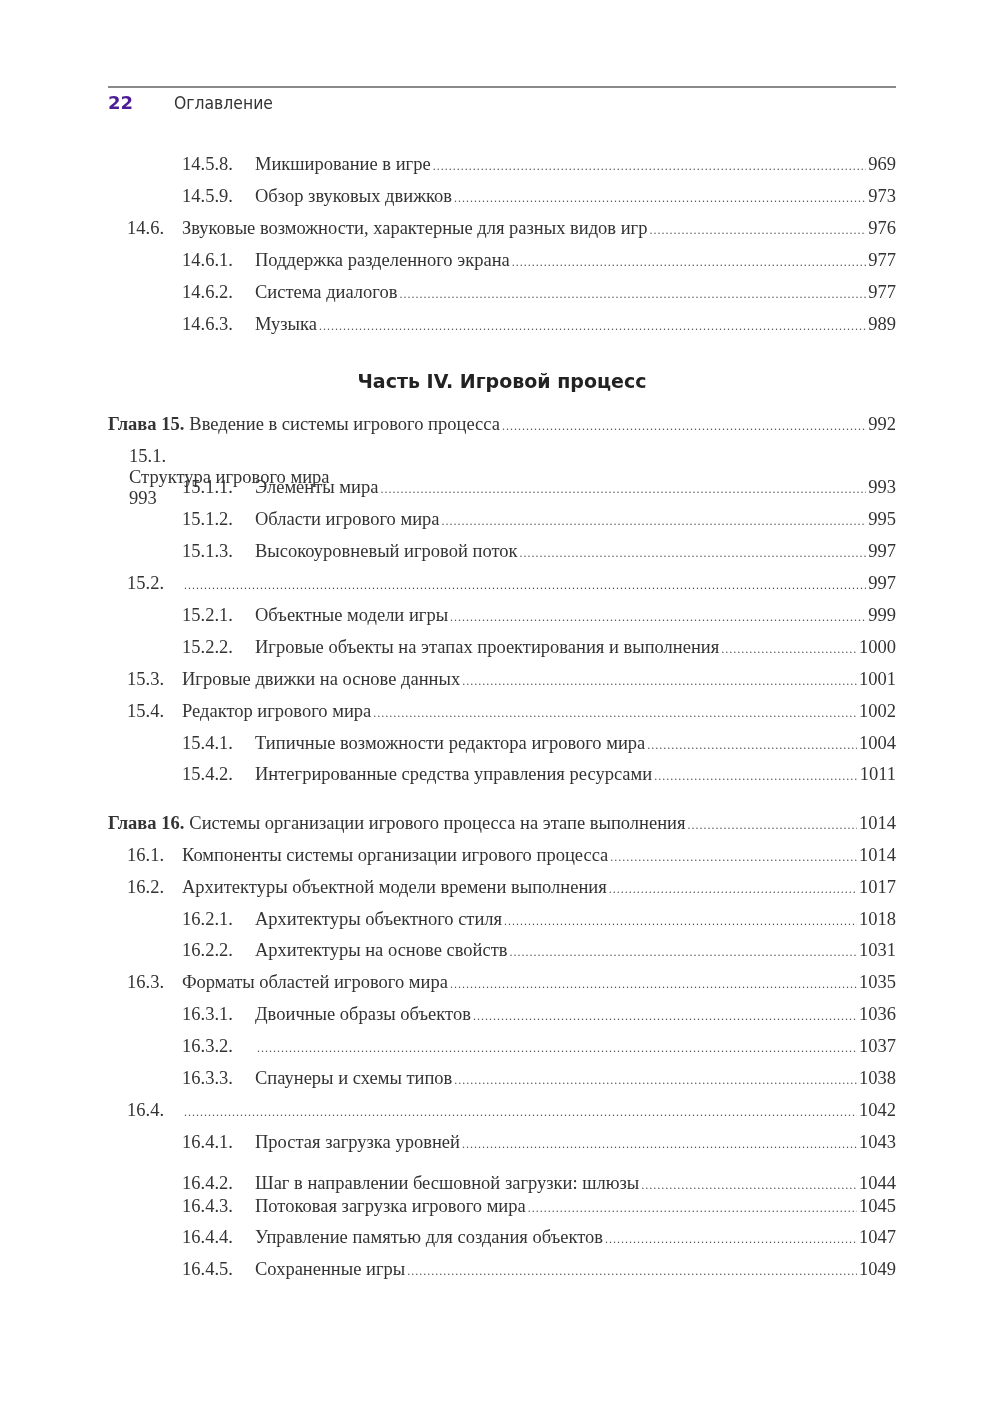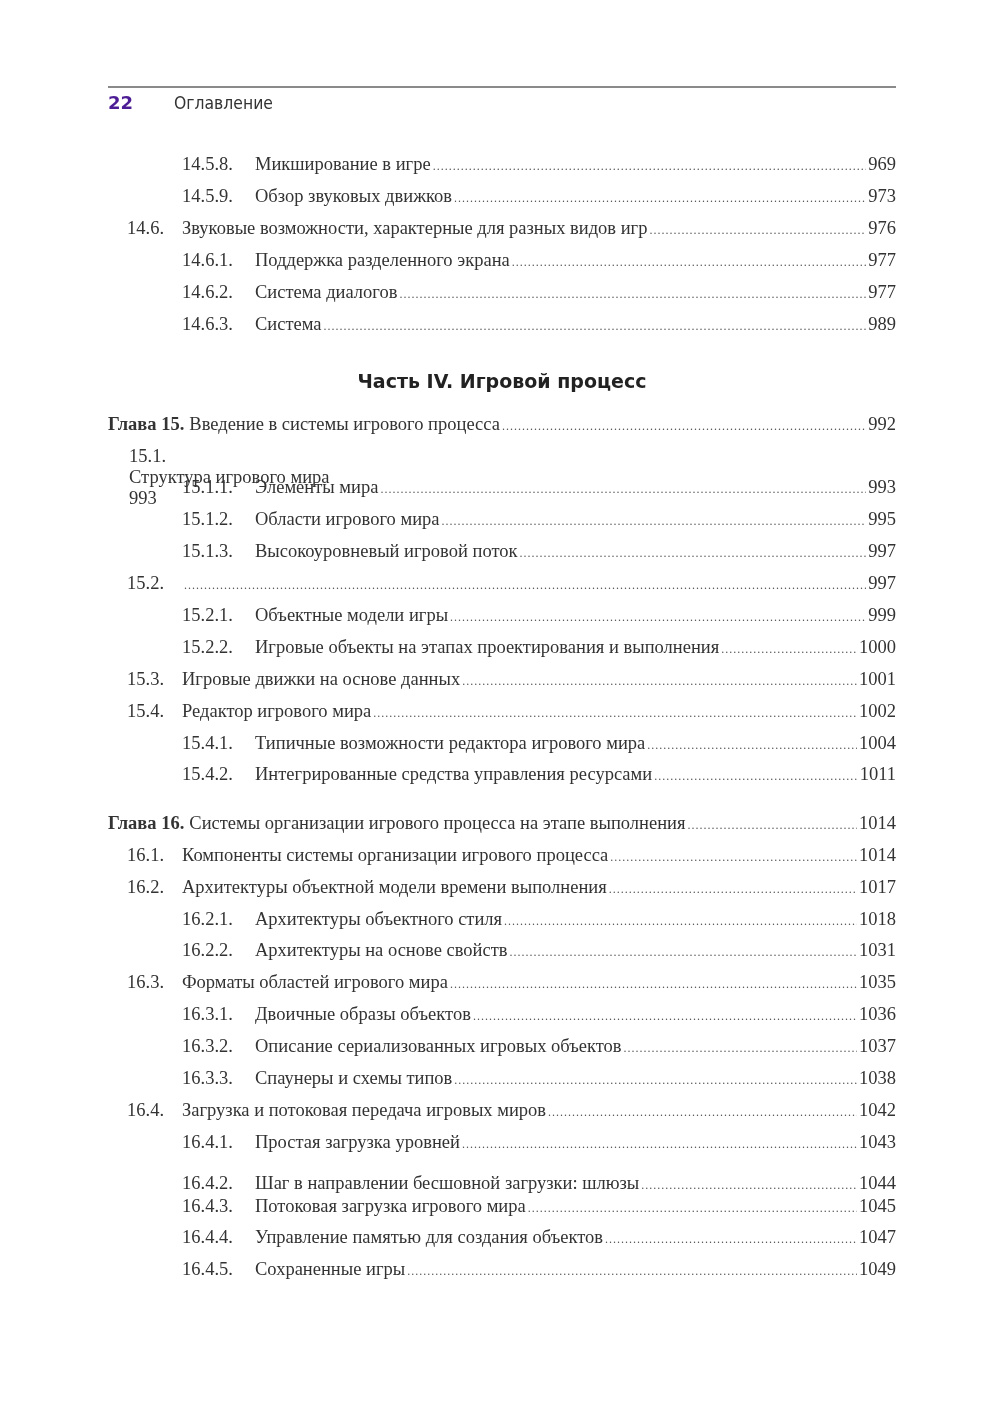--- a/index.html
+++ b/index.html
@@ -63,21 +63,21 @@
       <span class="pg">977</span>
     </div>
     <div class="row lvl3" style="top:128px;">
       <span class="num">14.6.2.</span>
       <span class="title">Система диалогов</span>
       <span class="leader"></span>
       <span class="pg">977</span>
     </div>
     <div class="row lvl3" style="top:160px;">
       <span class="num">14.6.3.</span>
-      <span class="title">Система</span>
+      <span class="title">Музыка</span>
       <span class="leader"></span>
       <span class="pg">989</span>
     </div>
   </div>
 
   <div class="part-title">Часть IV. Игровой процесс</div>
 
   <div class="toc" style="top:414px;">
     <div class="row lvl1" style="top:0px;">
       <span class="chap-label">Глава 15.</span>
@@ -190,33 +190,31 @@
       <span class="pg">1035</span>
     </div>
     <div class="row lvl3" style="top:191px;">
       <span class="num">16.3.1.</span>
       <span class="title">Двоичные образы объектов</span>
       <span class="leader"></span>
       <span class="pg">1036</span>
     </div>
     <div class="row lvl3" style="top:223px;">
       <span class="num">16.3.2.</span>
-      <span class="title">Описание сериализованных игровых объектов</span>
       <span class="leader"></span>
       <span class="pg">1037</span>
     </div>
     <div class="row lvl3" style="top:255px;">
       <span class="num">16.3.3.</span>
       <span class="title">Спаунеры и схемы типов</span>
       <span class="leader"></span>
       <span class="pg">1038</span>
     </div>
     <div class="row lvl2" style="top:287px;">
       <span class="num">16.4.</span>
-      <span class="title">Загрузка и потоковая передача игровых миров</span>
       <span class="leader"></span>
       <span class="pg">1042</span>
     </div>
     <div class="row lvl3" style="top:319px;">
       <span class="num">16.4.1.</span>
       <span class="title">Простая загрузка уровней</span>
       <span class="leader"></span>
       <span class="pg">1043</span>
     </div>
     <div class="row lvl3" style="top:360px;">

